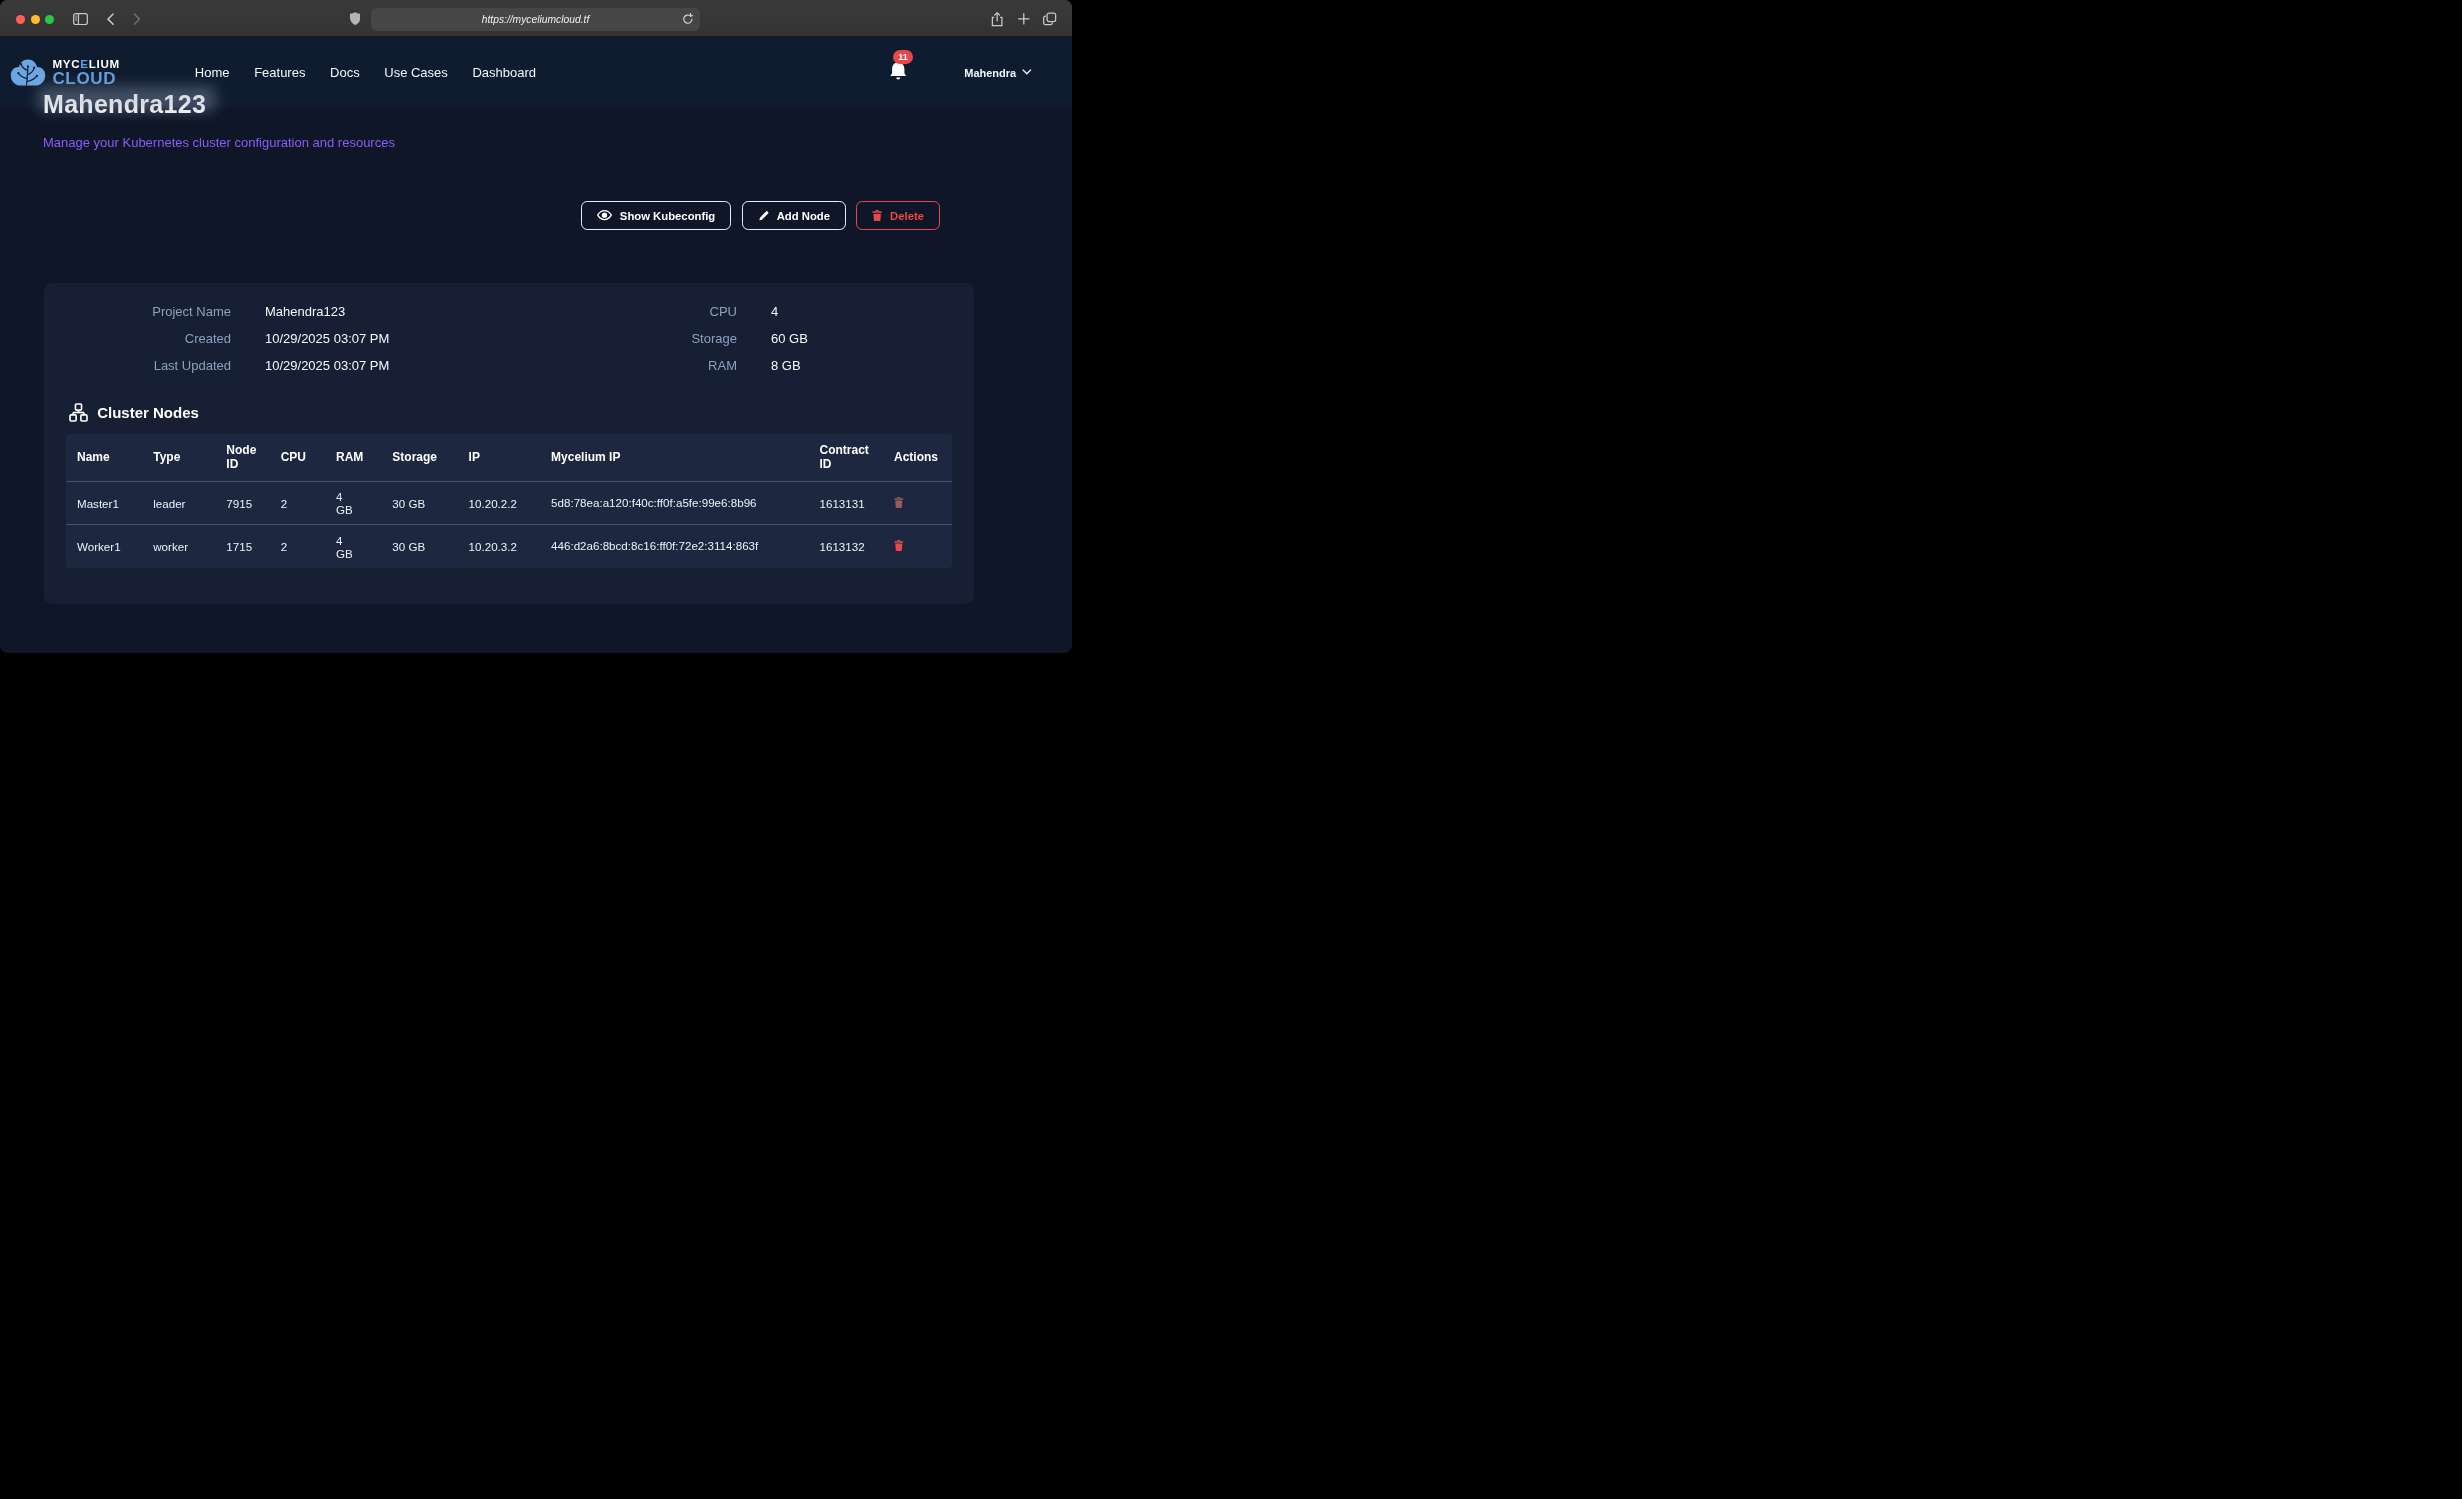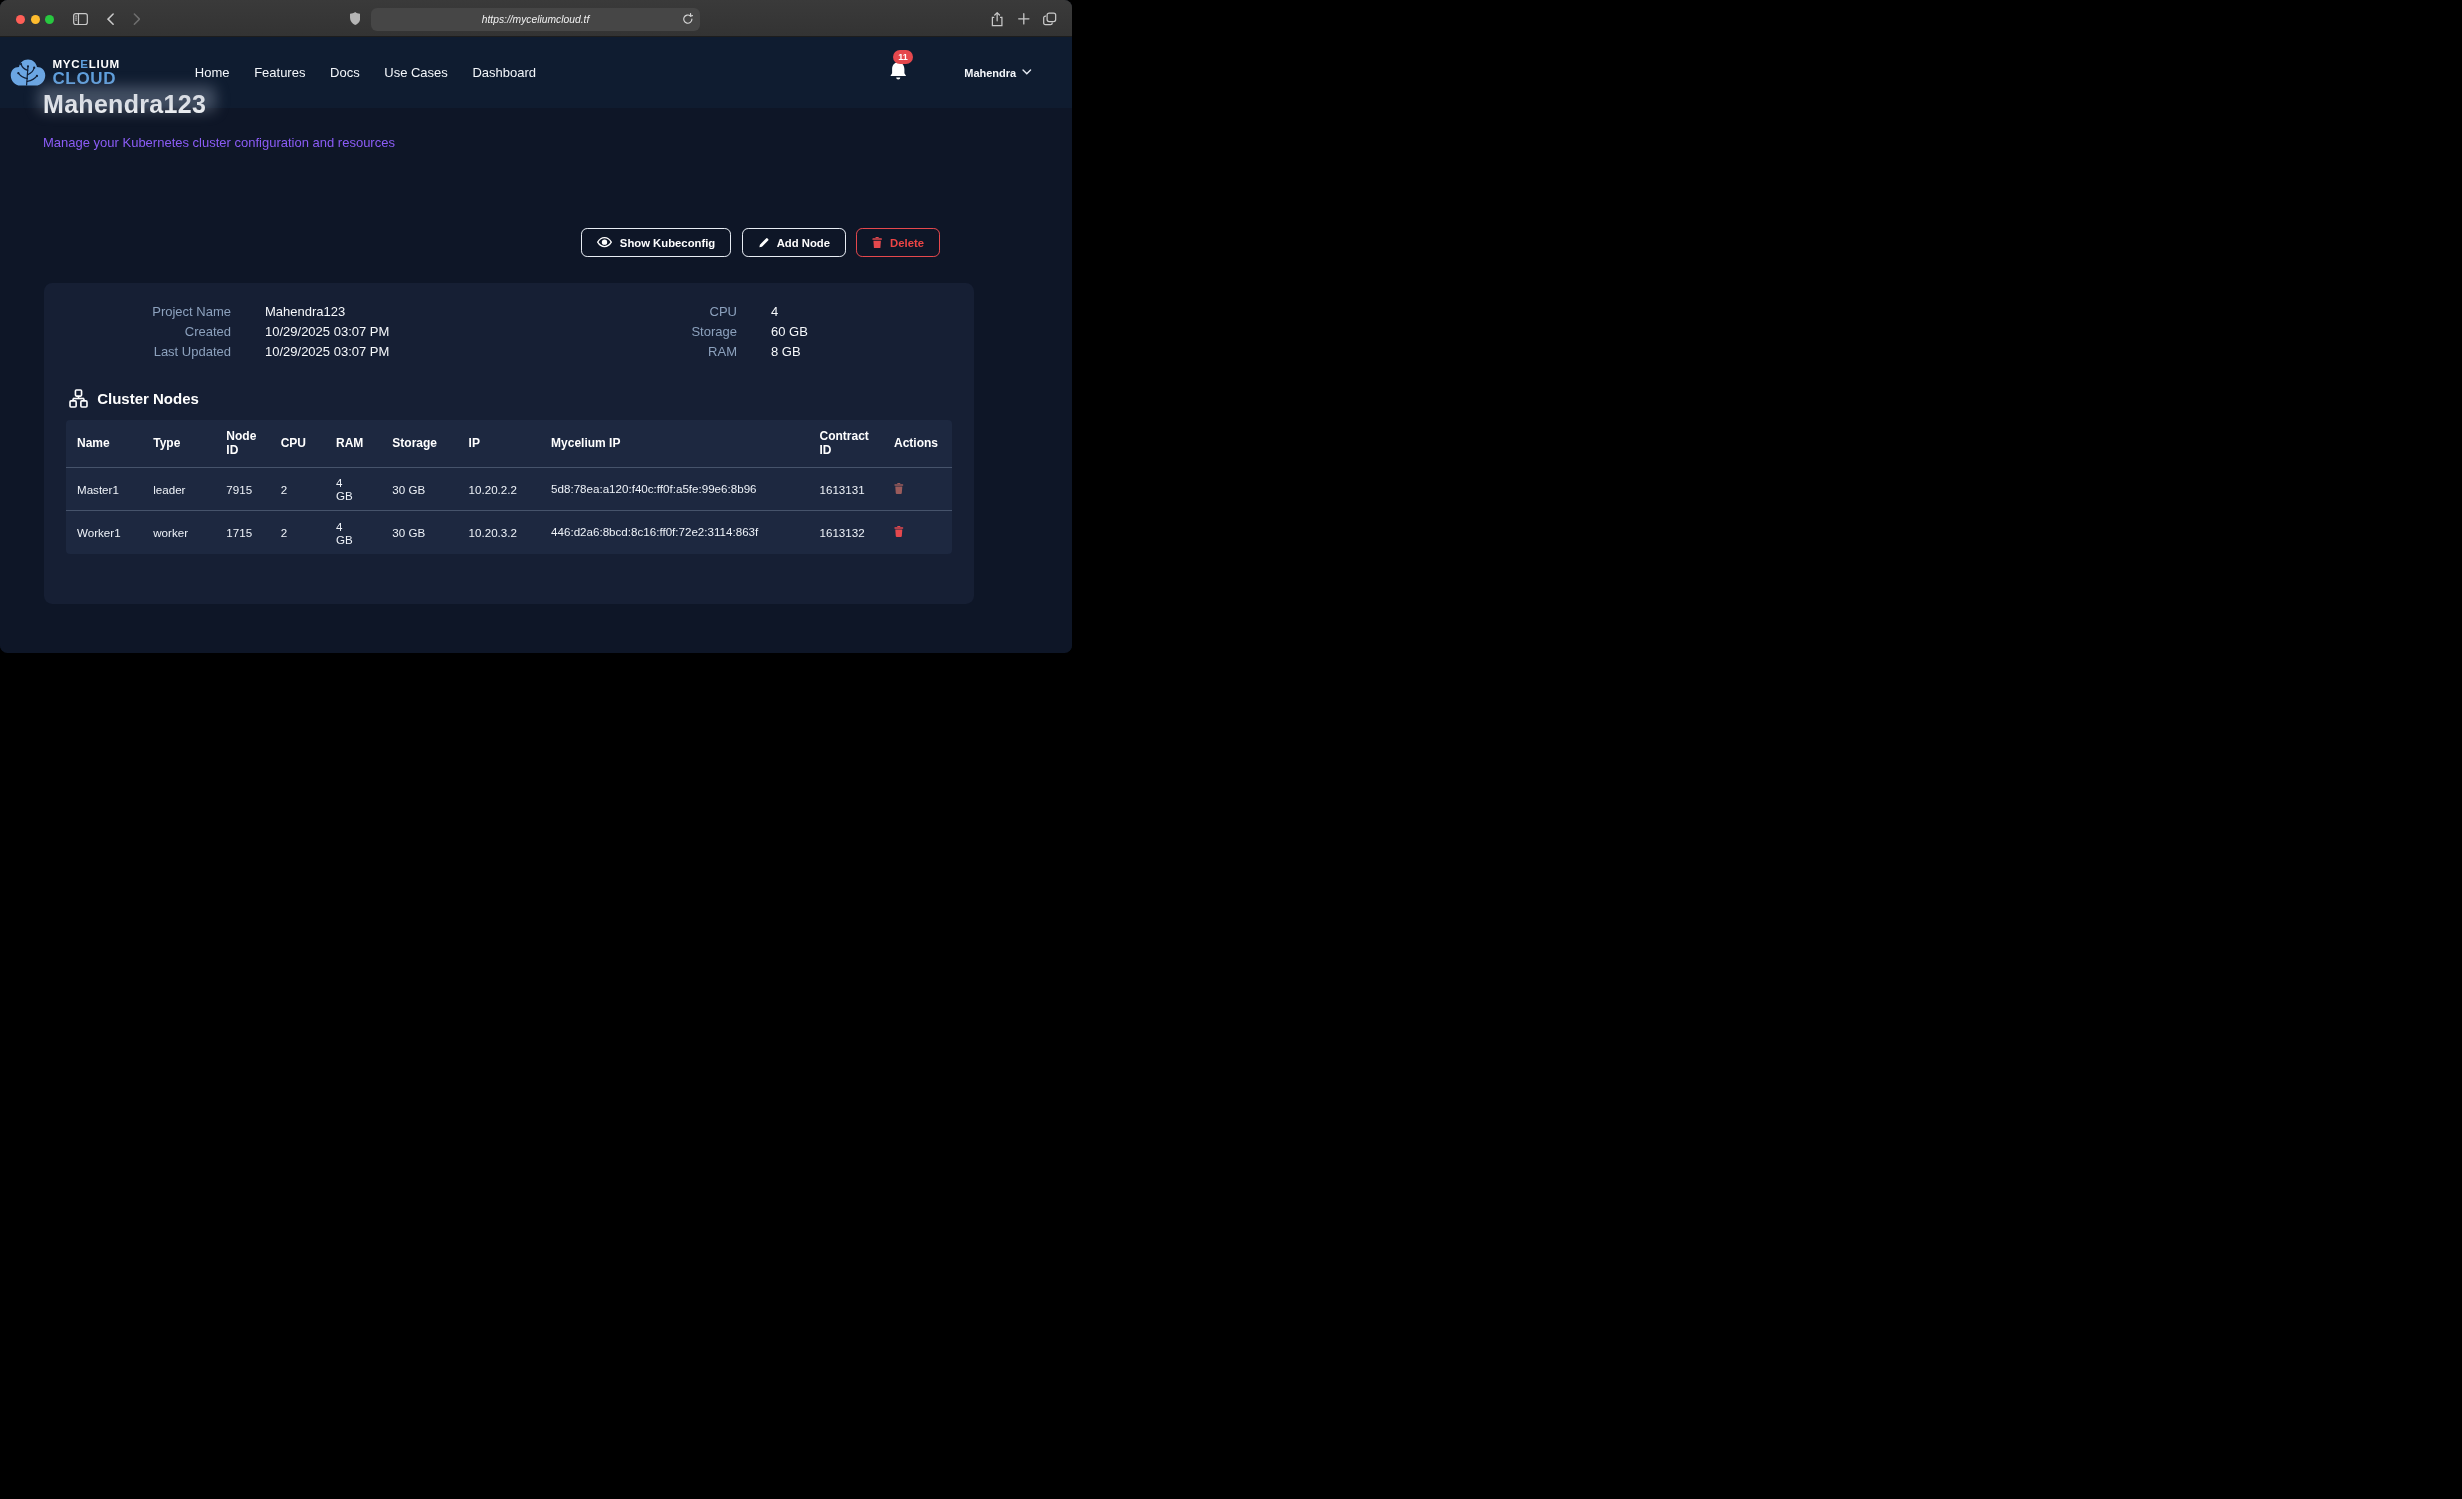--- a/index.html
+++ b/index.html
@@ -31,26 +31,26 @@
   .header-right { position:absolute; right:40px; top:0; height:71px; display:flex; align-items:center; gap:55px; }
   .bell-wrap { position:relative; width:20.5px; height:23px; color:#ffffff; }
   .badge { position:absolute; top:-11px; left:4.1px; background:#e5484d; color:#fff; font-size:9px; font-weight:bold; padding:2.1px 5.5px; border-radius:7.5px; }
   .user { display:flex; align-items:center; gap:6.2px; color:#f4f7fb; font-size:11px; font-weight:bold; }
 
   
   .page { position:relative; height:543px; background:#0e1627; }
   .page-title { position:absolute; left:43px; top:-18px; font-size:25px; font-weight:bold; color:#ffffff; letter-spacing:0.3px; }
   .smudge { position:absolute; left:38px; top:-22px; width:178px; height:26px; background:rgba(150,160,178,0.38); border-radius:6.8px; filter:blur(6.2px); }
   .subtitle { position:absolute; left:43px; top:27px; font-size:13px; color:#8b5cf6; }
-  .actions { position:absolute; top:120px; right:132px; display:flex; gap:10.3px; }
+  .actions { position:absolute; top:93px; right:132px; display:flex; gap:10.3px; }
   .btn { display:flex; align-items:center; gap:7.5px; height:29px; padding:0 15px; border:1px solid #e8edf4; border-radius:6.2px; background:transparent; color:#ffffff; font-size:11.3px; font-weight:bold; font-family:inherit; cursor:pointer; }
   .btn-danger { border-color:#e5484d; color:#ee4545; }
 
   .card { position:absolute; left:44px; top:175px; width:930px; height:321px; background:#161f34; border-radius:8.2px; }
-  .info-grid { display:grid; grid-template-columns:178px 294px 212px auto; row-gap:5px; padding:20.5px 27px 0 43px; }
+  .info-grid { display:grid; grid-template-columns:178px 294px 212px auto; row-gap:12px; padding:20.5px 27px 0 43px; }
   .info-label { text-align:right; color:#8ca1bd; font-size:13px; padding-right:34px; }
   .info-value { color:#f6f8fb; font-size:13px; font-weight:500; }
 
   .nodes-head { display:flex; align-items:center; gap:9.6px; margin:30px 0 0 24.6px; color:#ffffff; }
   .nodes-title { font-size:15px; font-weight:bold; }
   .nodes-table { width:886px; margin:12.3px 0 0 22px; border-collapse:collapse; background:#1d2840; border-radius:4.1px; overflow:hidden; }
   .nodes-table th { text-align:left; color:#ffffff; font-size:12px; font-weight:bold; padding:9.6px 11px; vertical-align:middle; }
   .nodes-table td { text-align:left; color:#eef2f8; font-size:11.6px; padding:8.2px 11px; vertical-align:middle; }
   .nodes-table tbody tr { border-top:0.7px solid #46536b; }
   .col-name{width:73px}.col-type{width:70px}.col-nodeid{width:48px}.col-cpu{width:53px}.col-ram{width:54px}

